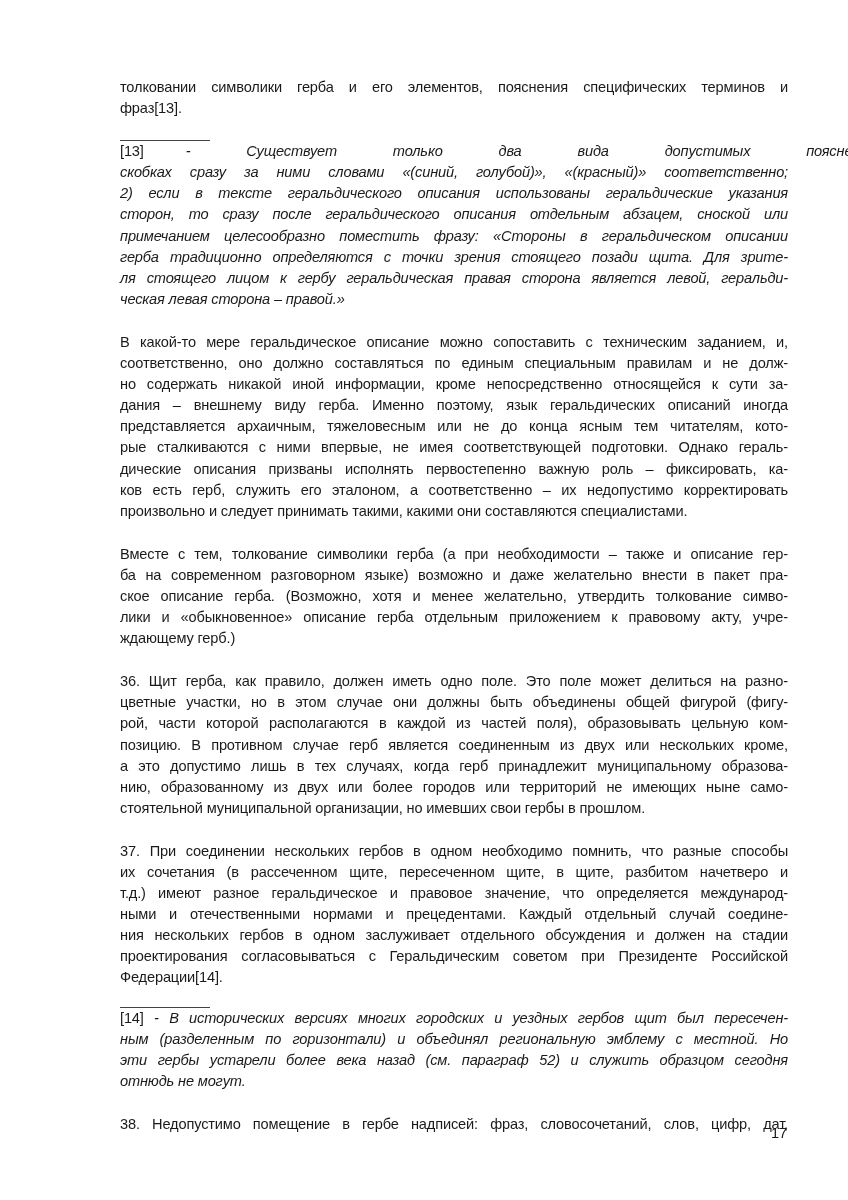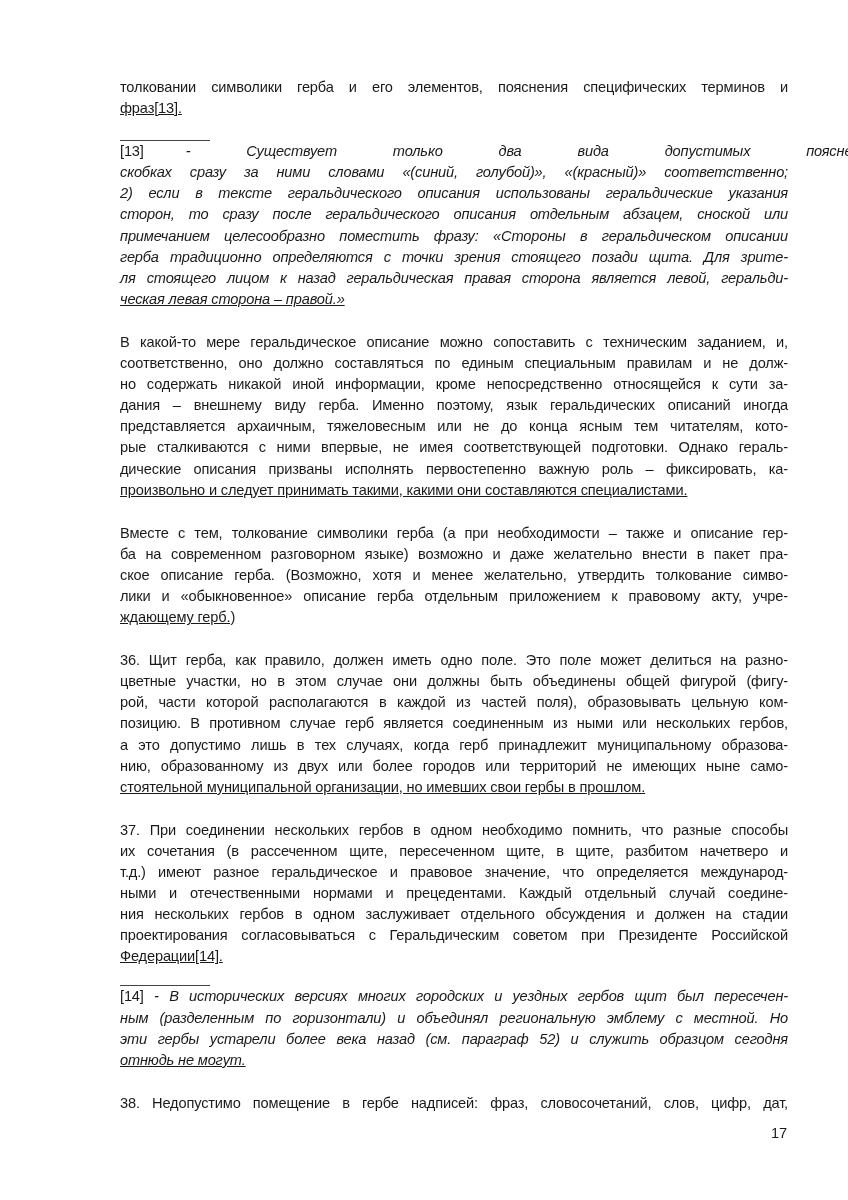--- a/index.html
+++ b/index.html
@@ -31,21 +31,20 @@
     }
     .line {
       display: block;
       text-align: justify;
       text-align-last: justify;
       white-space: nowrap;
       overflow: visible;
     }
     .line.last {
       text-align-last: left;
-      text-decoration: underline;
     }
     .footnote-rule {
       width: 90px;
       height: 0;
       border-top: 1px solid #444;
       margin: 0;
     }
     .footnote {
       margin: 0;
       font-style: italic;
@@ -77,54 +76,55 @@
   <div class="gap-21"></div>
   <div class="footnote-rule"></div>
 
   <div class="footnote">
     <span class="line"><span class="ref">[13]</span><span style="display:inline-block;width:42px;"></span><span style="word-spacing:52px;">- Существует только два вида допустимых пояснений:</span></span>
     <span class="line">скобках сразу за ними словами «(синий, голубой)», «(красный)» соответственно;</span>
     <span class="line">2) если в тексте геральдического описания использованы геральдические указания</span>
     <span class="line">сторон, то сразу после геральдического описания отдельным абзацем, сноской или</span>
     <span class="line">примечанием целесообразно поместить фразу: «Стороны в геральдическом описании</span>
     <span class="line">герба традиционно определяются с точки зрения стоящего позади щита. Для зрите-</span>
-    <span class="line">ля стоящего лицом к назад геральдическая правая сторона является левой, геральди-</span>
+    <span class="line">ля стоящего лицом к гербу геральдическая правая сторона является левой, геральди-</span>
     <span class="line last">ческая левая сторона – правой.»</span>
   </div>
 
   <div class="gap-22"></div>
 
   <div class="para">
     <span class="line">В какой-то мере геральдическое описание можно сопоставить с техническим заданием, и,</span>
     <span class="line">соответственно, оно должно составляться по единым специальным правилам и не долж-</span>
     <span class="line">но содержать никакой иной информации, кроме непосредственно относящейся к сути за-</span>
     <span class="line">дания – внешнему виду герба. Именно поэтому, язык геральдических описаний иногда</span>
     <span class="line">представляется архаичным, тяжеловесным или не до конца ясным тем читателям, кото-</span>
     <span class="line">рые сталкиваются с ними впервые, не имея соответствующей подготовки. Однако гераль-</span>
     <span class="line">дические описания призваны исполнять первостепенно важную роль – фиксировать, ка-</span>
+    <span class="line">ков есть герб, служить его эталоном, а соответственно – их недопустимо корректировать</span>
     <span class="line last">произвольно и следует принимать такими, какими они составляются специалистами.</span>
   </div>
 
   <div class="gap-22"></div>
 
   <div class="para">
     <span class="line">Вместе с тем, толкование символики герба (а при необходимости – также и описание гер-</span>
     <span class="line">ба на современном разговорном языке) возможно и даже желательно внести в пакет пра-</span>
     <span class="line">ское описание герба. (Возможно, хотя и менее желательно, утвердить толкование симво-</span>
     <span class="line">лики и «обыкновенное» описание герба отдельным приложением к правовому акту, учре-</span>
     <span class="line last">ждающему герб.)</span>
   </div>
 
   <div class="gap-22"></div>
 
   <div class="para">
     <span class="line">36. Щит герба, как правило, должен иметь одно поле. Это поле может делиться на разно-</span>
     <span class="line">цветные участки, но в этом случае они должны быть объединены общей фигурой (фигу-</span>
     <span class="line">рой, части которой располагаются в каждой из частей поля), образовывать цельную ком-</span>
-    <span class="line">позицию. В противном случае герб является соединенным из ными или нескольких гербов,</span>
+    <span class="line">позицию. В противном случае герб является соединенным из двух или нескольких кроме,</span>
     <span class="line">а это допустимо лишь в тех случаях, когда герб принадлежит муниципальному образова-</span>
     <span class="line">нию, образованному из двух или более городов или территорий не имеющих ныне само-</span>
     <span class="line last">стоятельной муниципальной организации, но имевших свои гербы в прошлом.</span>
   </div>
 
   <div class="gap-22"></div>
 
   <div class="para">
     <span class="line">37. При соединении нескольких гербов в одном необходимо помнить, что разные способы</span>
     <span class="line">их сочетания (в рассеченном щите, пересеченном щите, в щите, разбитом начетверо и</span>

